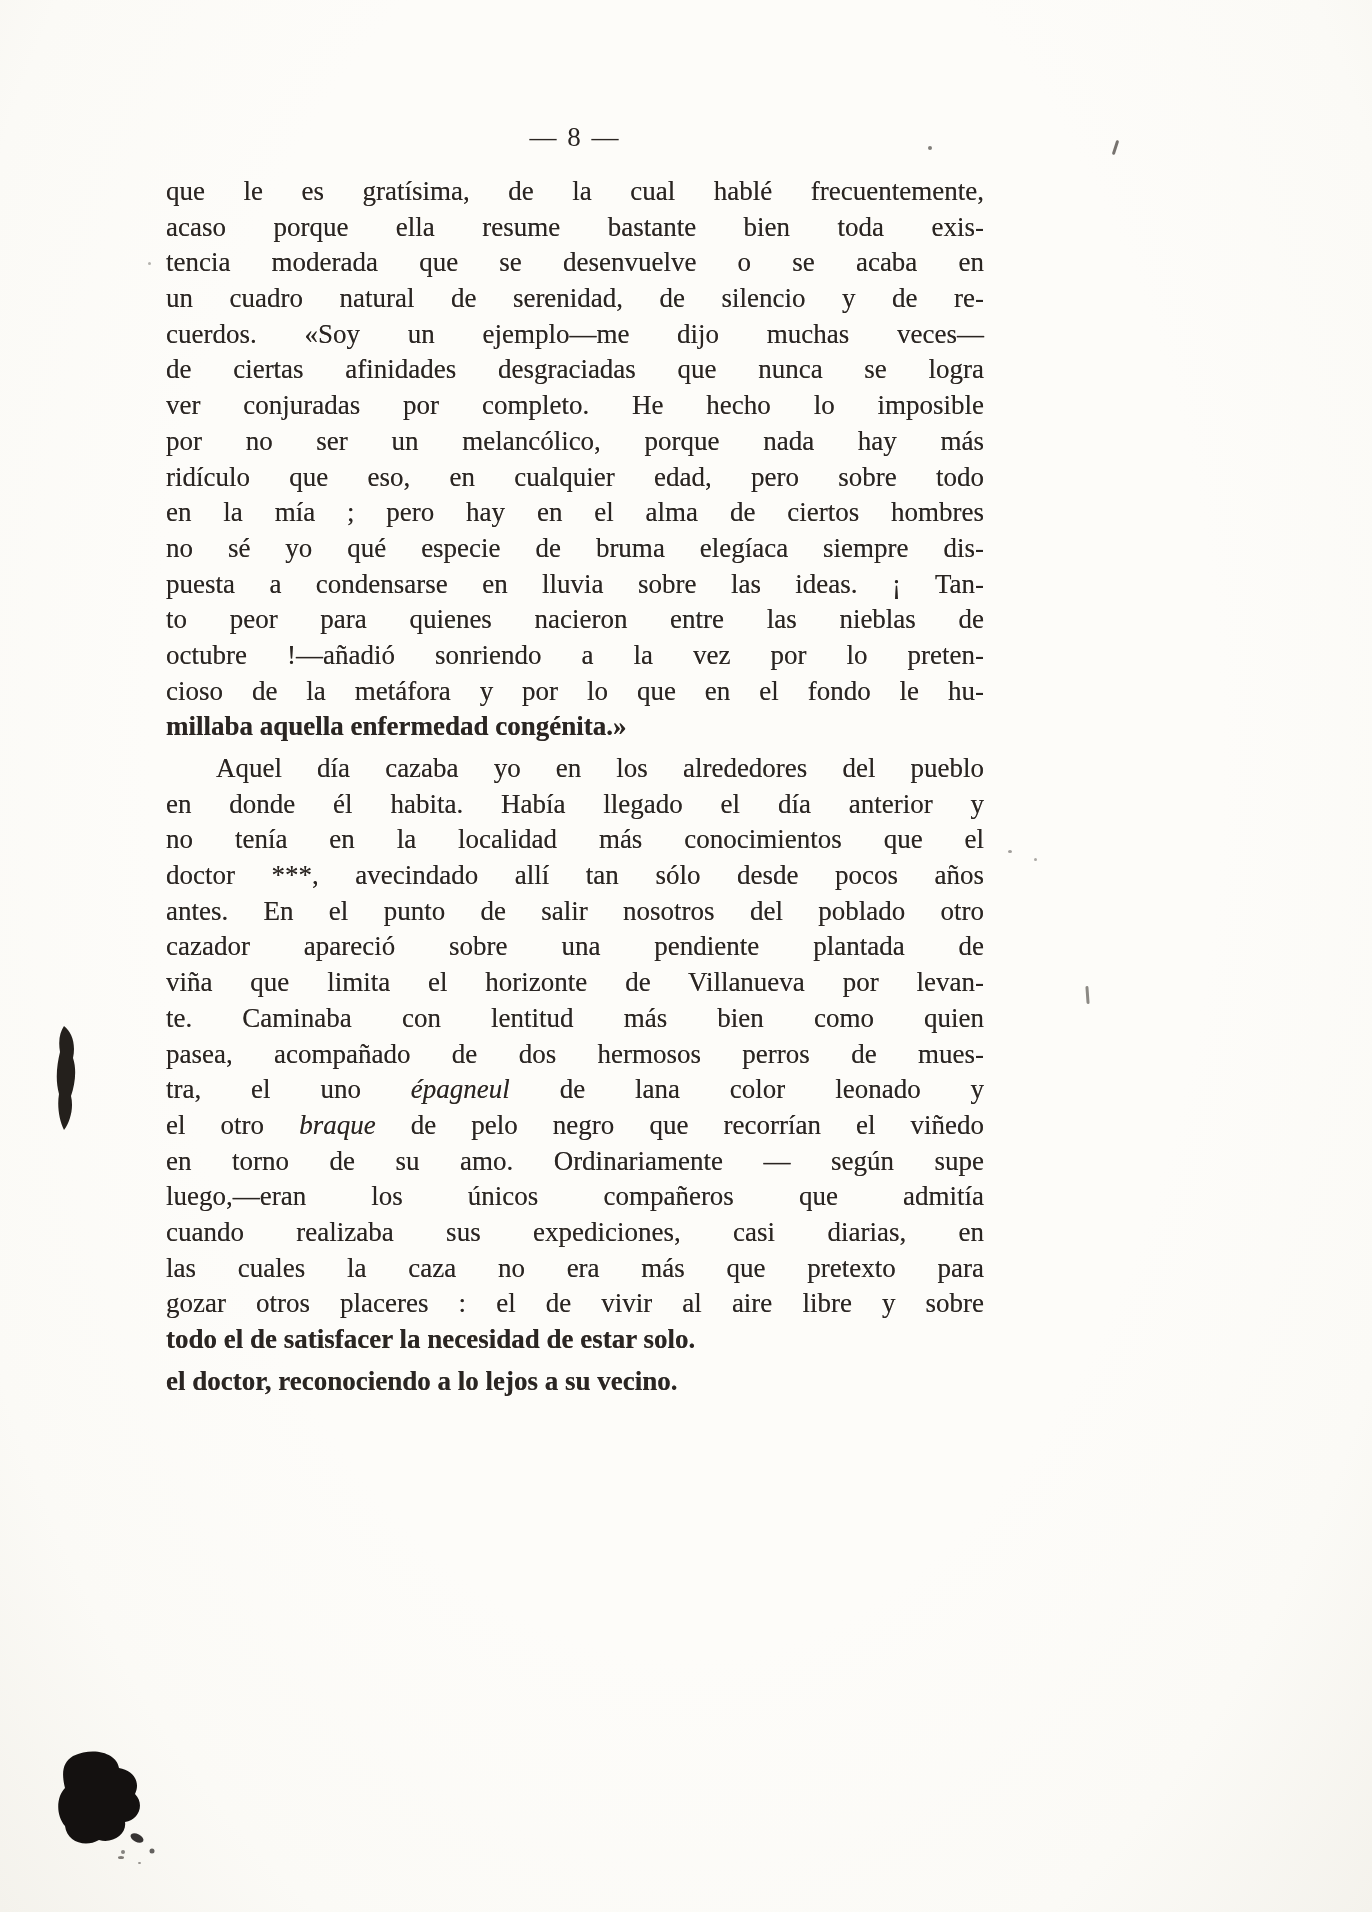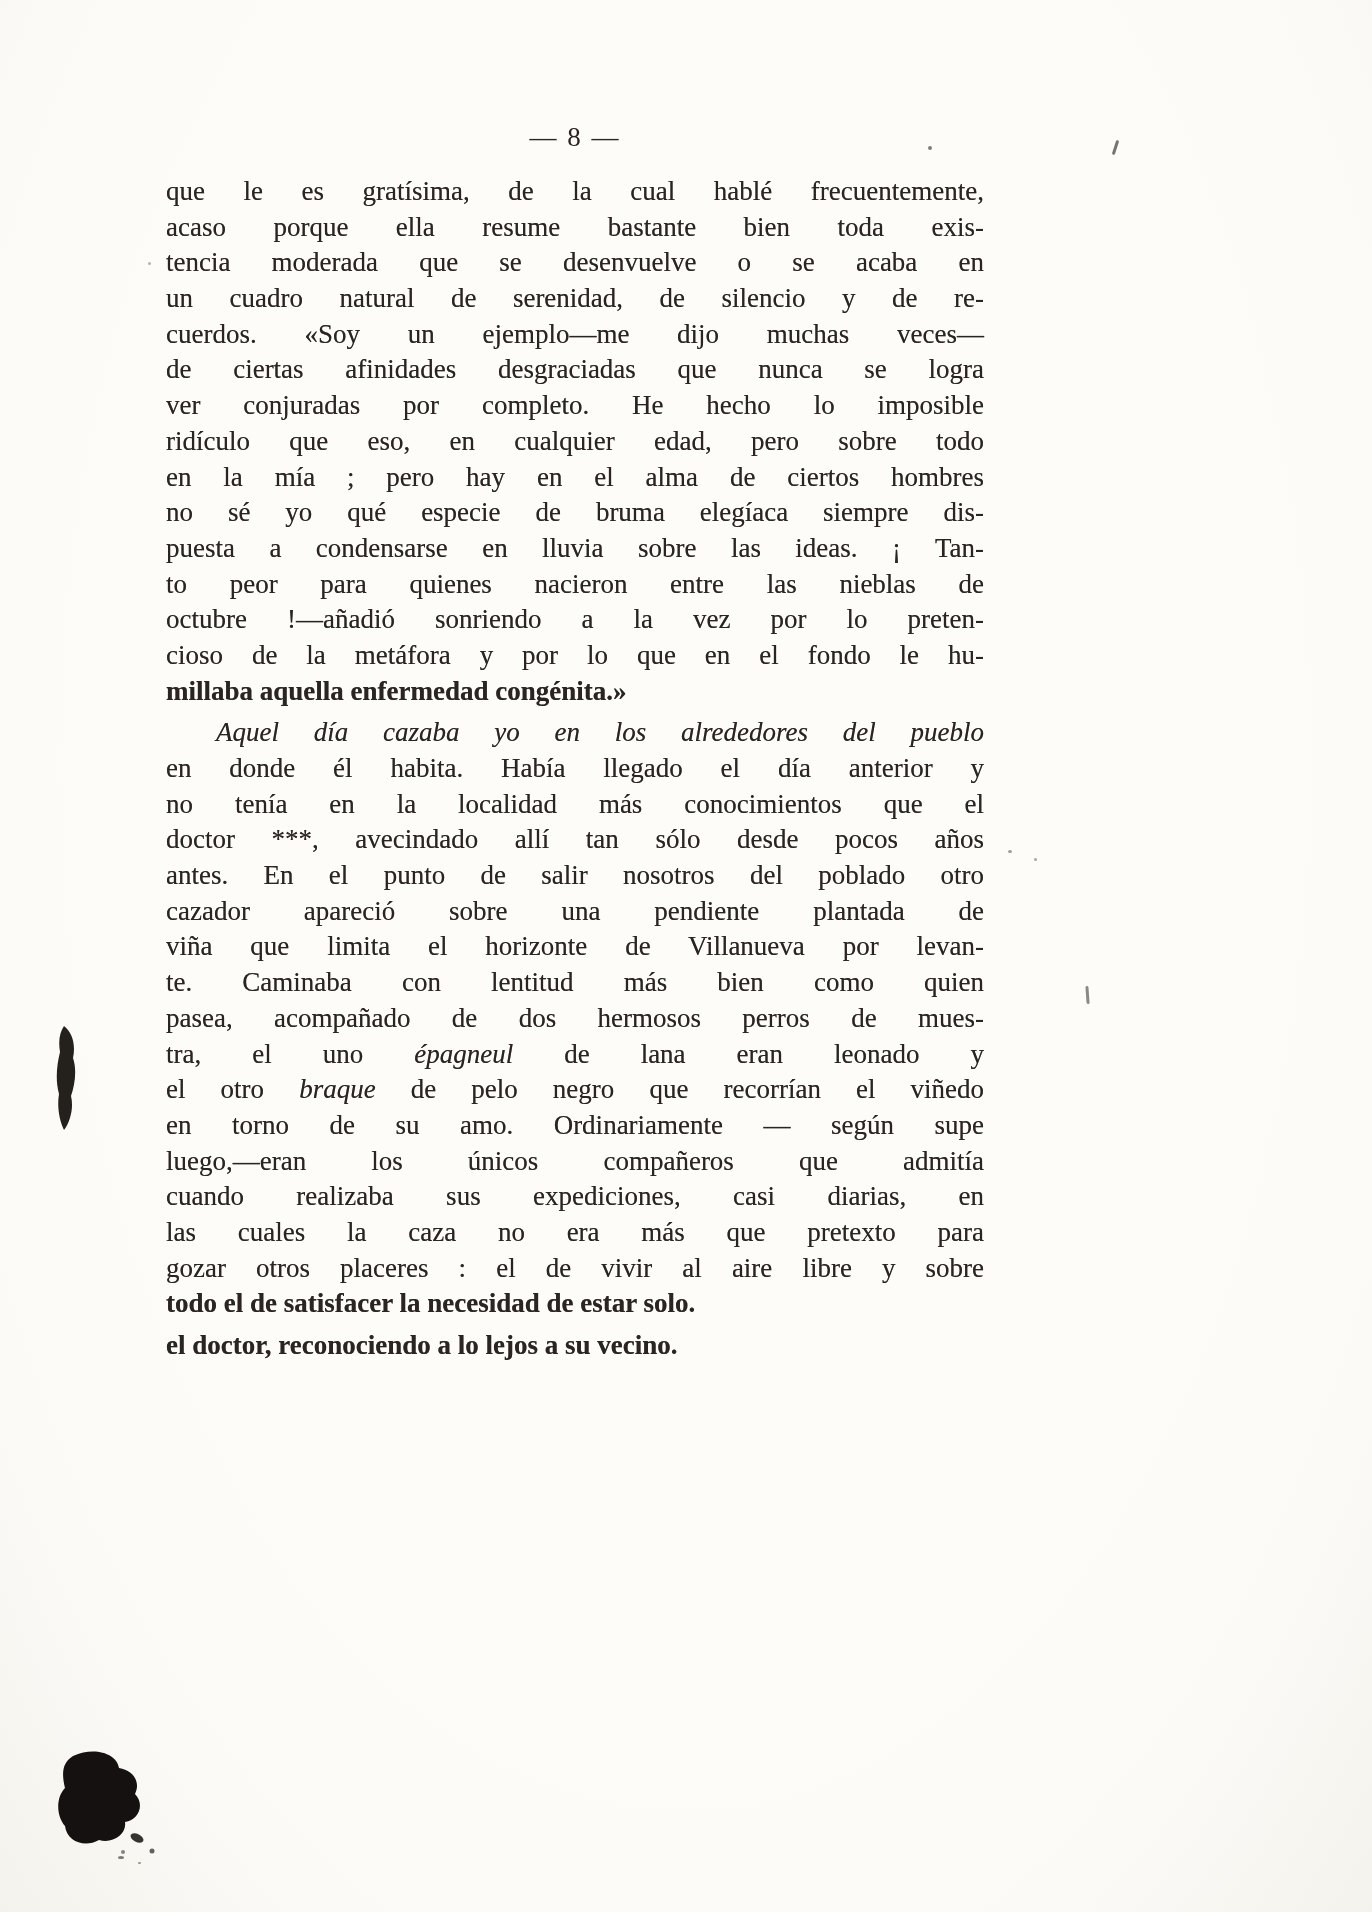--- a/index.html
+++ b/index.html
@@ -40,21 +40,21 @@
   .line {
     font-size: 27px;
     line-height: 35.7px;
     height: 35.7px;
     text-align: justify;
     text-align-last: justify;
     white-space: normal;
     text-shadow: 0 0 0.5px rgba(42, 35, 30, 0.55);
   }
   .line.last { text-align-last: left; font-weight: bold; }
-  .line.indent { text-indent: 50px; font-style: italic; }
+  .line.indent { text-indent: 50px; }
   .italic { font-style: italic; }
 
   
   .smudge-left {
     position: absolute;
     left: 50px;
     top: 1024px;
     filter: blur(0.4px);
     opacity: 0.94;
   }
@@ -79,40 +79,41 @@
 
   <div class="text-block">
       <div class="paragraph">
         <div class="line"><span>que le es gratísima, de la cual hablé frecuentemente,</span></div>
         <div class="line"><span>acaso porque ella resume bastante bien toda exis-</span></div>
         <div class="line"><span>tencia moderada que se desenvuelve o se acaba en</span></div>
         <div class="line"><span>un cuadro natural de serenidad, de silencio y de re-</span></div>
         <div class="line"><span>cuerdos. «Soy un ejemplo—me dijo muchas veces—</span></div>
         <div class="line"><span>de ciertas afinidades desgraciadas que nunca se logra</span></div>
         <div class="line"><span>ver conjuradas por completo. He hecho lo imposible</span></div>
+        <div class="line"><span>por no ser un melancólico, porque nada hay más</span></div>
         <div class="line"><span>ridículo que eso, en cualquier edad, pero sobre todo</span></div>
         <div class="line"><span>en la mía ; pero hay en el alma de ciertos hombres</span></div>
         <div class="line"><span>no sé yo qué especie de bruma elegíaca siempre dis-</span></div>
         <div class="line"><span>puesta a condensarse en lluvia sobre las ideas. ¡ Tan-</span></div>
         <div class="line"><span>to peor para quienes nacieron entre las nieblas de</span></div>
         <div class="line"><span>octubre !—añadió sonriendo a la vez por lo preten-</span></div>
         <div class="line"><span>cioso de la metáfora y por lo que en el fondo le hu-</span></div>
         <div class="line last"><span>millaba aquella enfermedad congénita.»</span></div>
       </div>
       <div class="paragraph">
         <div class="line indent"><span>Aquel día cazaba yo en los alrededores del pueblo</span></div>
         <div class="line"><span>en donde él habita. Había llegado el día anterior y</span></div>
         <div class="line"><span>no tenía en la localidad más conocimientos que el</span></div>
         <div class="line"><span>doctor ***, avecindado allí tan sólo desde pocos años</span></div>
         <div class="line"><span>antes. En el punto de salir nosotros del poblado otro</span></div>
         <div class="line"><span>cazador apareció sobre una pendiente plantada de</span></div>
         <div class="line"><span>viña que limita el horizonte de Villanueva por levan-</span></div>
         <div class="line"><span>te. Caminaba con lentitud más bien como quien</span></div>
         <div class="line"><span>pasea, acompañado de dos hermosos perros de mues-</span></div>
-        <div class="line"><span>tra, el uno </span><span class="italic">épagneul</span><span> de lana eran leonado y</span></div>
+        <div class="line"><span>tra, el uno </span><span class="italic">épagneul</span><span> de lana color leonado y</span></div>
         <div class="line"><span>el otro </span><span class="italic">braque</span><span> de pelo negro que recorrían el viñedo</span></div>
         <div class="line"><span>en torno de su amo. Ordinariamente — según supe</span></div>
         <div class="line"><span>luego,—eran los únicos compañeros que admitía</span></div>
         <div class="line"><span>cuando realizaba sus expediciones, casi diarias, en</span></div>
         <div class="line"><span>las cuales la caza no era más que pretexto para</span></div>
         <div class="line"><span>gozar otros placeres : el de vivir al aire libre y sobre</span></div>
         <div class="line last"><span>todo el de satisfacer la necesidad de estar solo.</span></div>
       </div>
       <div class="paragraph">
         <div class="line last"><span>el doctor, reconociendo a lo lejos a su vecino.</span></div>

